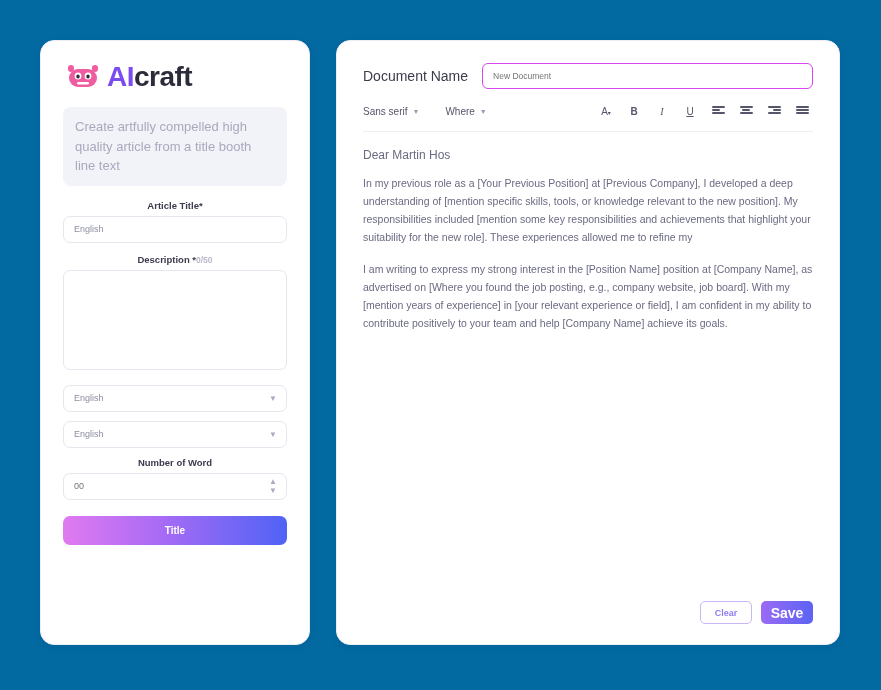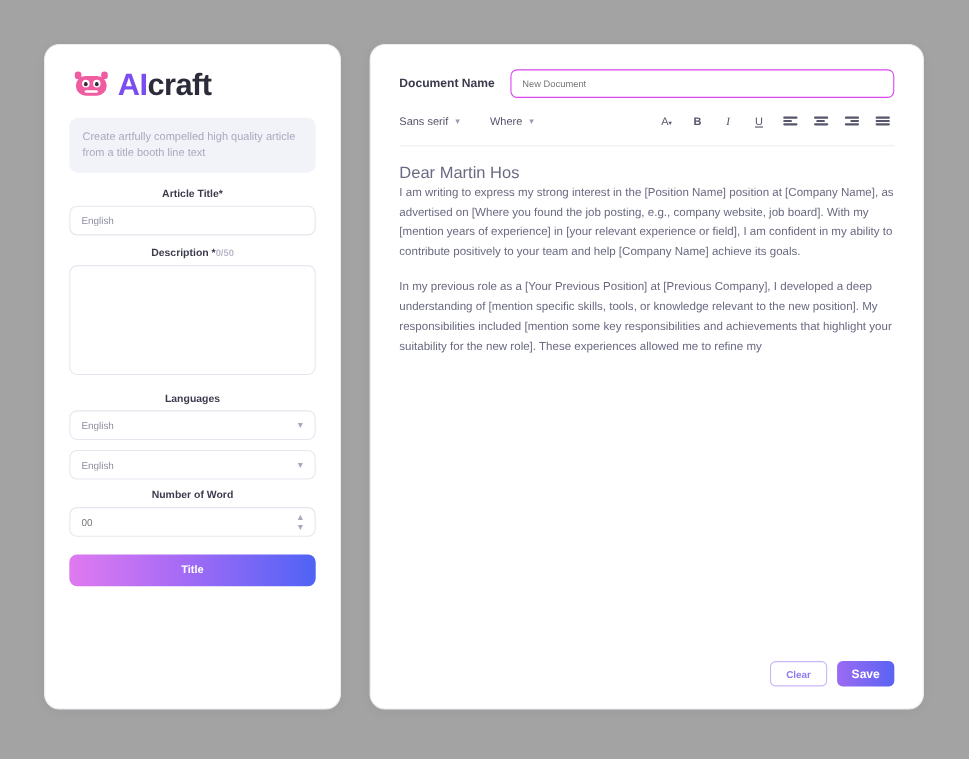--- a/index.html
+++ b/index.html
@@ -11,21 +11,21 @@
     height: 690px;
     background: #ffffff;
     font-family: "Liberation Sans", sans-serif;
     overflow: hidden;
   }
   .app {
     position: absolute;
     left: 0; top: 0;
     width: 881px;
     height: 690px;
-    background: #a3a3a3;
+    background: #0369a1;
   }
   .panels {
     position: absolute;
     left: 40px;
     top: 40px;
     width: 800px;
     height: 605px;
     display: flex;
     gap: 26px;
   }
@@ -58,21 +58,21 @@
     letter-spacing: -0.5px;
     line-height: 1;
   }
   .logo-ai { color: #7b4df0; }
   .logo-craft { color: #2b2b3a; }
 
   .tagline {
     background: #f2f2f9;
     border-radius: 8px;
     color: #a9a9bd;
-    font-size: 10px;
+    font-size: 13px;
     line-height: 1.5;
     padding: 10px 12px;
     margin-bottom: 14px;
   }
   .field-label {
     font-size: 9.5px;
     font-weight: bold;
     color: #3b3b4d;
     margin-bottom: 5px;
     display: flex;
@@ -167,22 +167,22 @@
     display: flex;
     flex-direction: column;
   }
   .doc-row {
     display: flex;
     align-items: center;
     gap: 14px;
     margin-bottom: 16px;
   }
   .doc-label {
-    font-size: 11px;
-    font-weight: bold;
+    font-size: 14px;
+    font-weight: normal;
     color: #3b3b4d;
     white-space: nowrap;
   }
   .doc-input {
     flex: 1;
     height: 26px;
     border: 1px solid #d946ef;
     border-radius: 6px;
     font-size: 8.5px;
     color: #b0b0c2;
@@ -234,22 +234,23 @@
     position: absolute;
     height: 1.5px;
     background: #55556b;
     border-radius: 1px;
   }
   .doc-body {
     flex: 1;
     overflow: hidden;
   }
   .doc-greeting {
-    font-size: 15px;
+    font-size: 12px;
     color: #6a6a82;
+    margin-bottom: 12px;
   }
   .doc-para {
     font-size: 10.5px;
     line-height: 1.72;
     color: #6a6a82;
     margin: 0 0 14px 0;
   }
   .doc-actions {
     position: absolute;
     right: 26px;
@@ -269,21 +270,21 @@
     cursor: pointer;
     font-family: "Liberation Sans", sans-serif;
   }
   .btn-save {
     width: 52px;
     height: 23px;
     border: none;
     border-radius: 5px;
     background: linear-gradient(90deg, #9b6bf3 0%, #5b63f3 100%);
     color: #ffffff;
-    font-size: 11px;
+    font-size: 14px;
     font-weight: bold;
     cursor: pointer;
     font-family: "Liberation Sans", sans-serif;
   }
 </style>
 </head>
 <body>
 
 <div class="app">
   <div class="panels">
@@ -318,23 +319,20 @@
       <div class="spacer-10"></div>
 
       <div class="field-label">
         <span>Description *</span>
         <span class="counter">0/50</span>
       </div>
       <textarea class="text-area" placeholder="" style=""></textarea>
 
       <div class="spacer-10"></div>
 
-      <div class="field-label">
-        <span>Languages</span>
-      </div>
       <div class="select-wrap">
         <input class="text-input" readonly="" value="English" style="">
         <span class="chev">▼</span>
       </div>
 
       <div class="spacer-8"></div>
 
       <div class="select-wrap">
         <input class="text-input" readonly="" value="English" style="">
         <span class="chev">▼</span>
@@ -396,22 +394,22 @@
         </span>
         <span class="tb-btn">
           <span class="align-icon">
             <i style="left:0;top:1px;width:13px;"></i><i style="left:0;top:4px;width:13px;"></i><i style="left:0;top:7px;width:13px;"></i>
           </span>
         </span>
       </div>
 
       <div class="doc-body">
         <div class="doc-greeting">Dear Martin Hos</div>
+        <p class="doc-para">In my previous role as a [Your Previous Position] at [Previous Company], I developed a deep understanding of [mention specific skills, tools, or knowledge relevant to the new position]. My responsibilities included [mention some key responsibilities and achievements that highlight your suitability for the new role]. These experiences allowed me to refine my</p>
         <p class="doc-para">I am writing to express my strong interest in the [Position Name] position at [Company Name], as advertised on [Where you found the job posting, e.g., company website, job board]. With my [mention years of experience] in [your relevant experience or field], I am confident in my ability to contribute positively to your team and help [Company Name] achieve its goals.</p>
-        <p class="doc-para">In my previous role as a [Your Previous Position] at [Previous Company], I developed a deep understanding of [mention specific skills, tools, or knowledge relevant to the new position]. My responsibilities included [mention some key responsibilities and achievements that highlight your suitability for the new role]. These experiences allowed me to refine my</p>
       </div>
 
       <div class="doc-actions">
         <button class="btn-clear">Clear</button>
         <button class="btn-save">Save</button>
       </div>
 
     </div>
   </div>
 </div>

